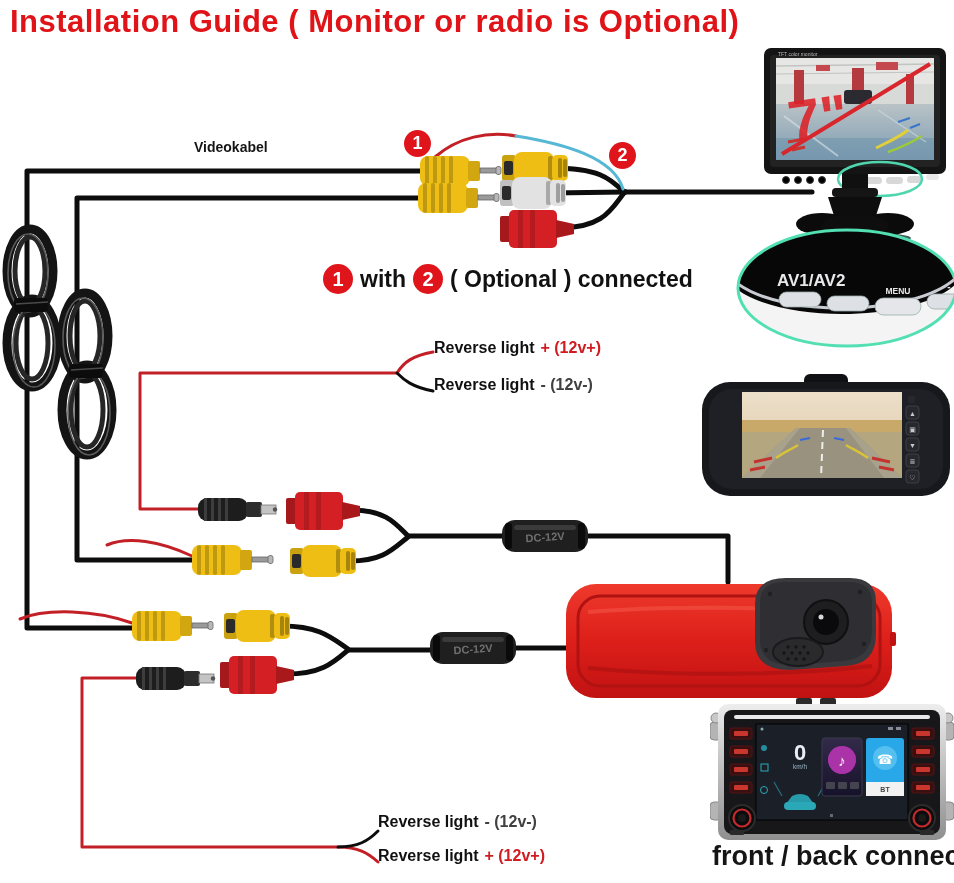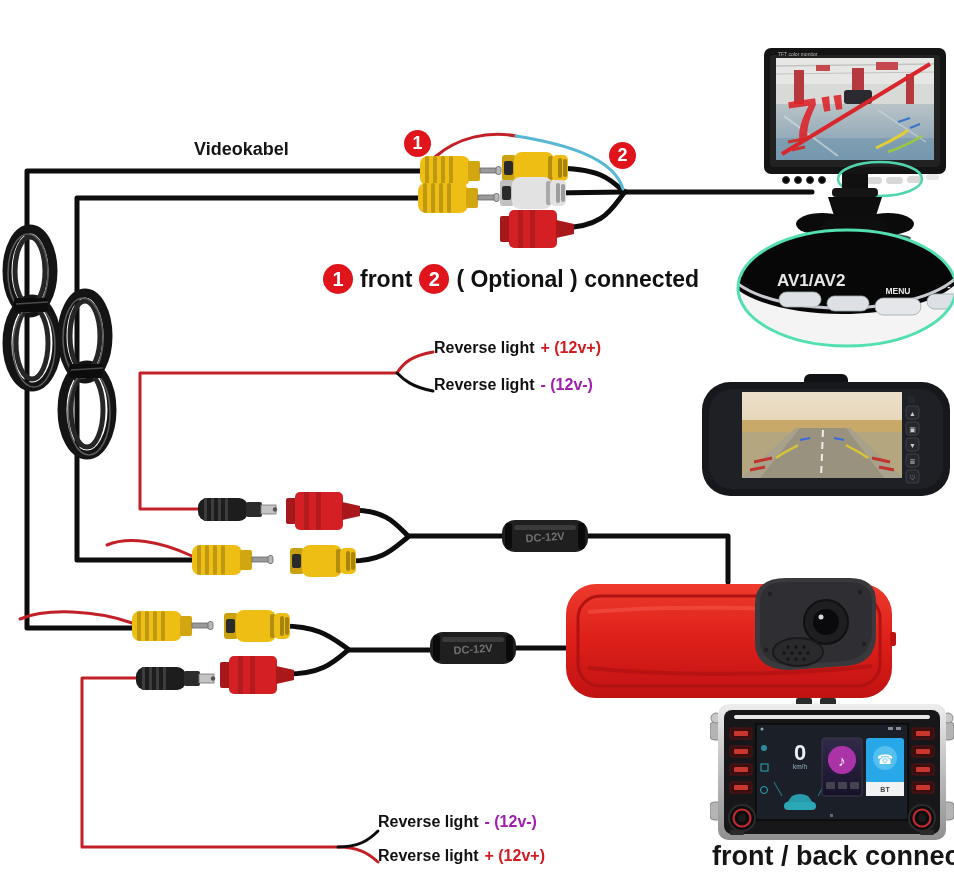--- a/index.html
+++ b/index.html
@@ -7,30 +7,30 @@
           font-family:"Liberation Sans",sans-serif;}
   .abs{position:absolute;}
   svg{display:block;}
   .dev{position:absolute;z-index:3;}
   #wiresvg{position:absolute;left:0;top:0;z-index:1;}
   .lbl{position:absolute;z-index:4;white-space:nowrap;font-weight:bold;color:#111;}
   .title{left:10px;top:4px;font-size:31px;color:#e01418;letter-spacing:.5px;}
   .sub{left:10px;font-size:20px;color:#2b46a8;}
   .sub.de{top:54px;}
   .sub.en{top:89px;}
-  .videokabel{left:194px;top:139px;font-size:18px;color:#151515;}
+  .videokabel{left:194px;top:139px;font-size:14px;color:#151515;}
   .badge{position:absolute;z-index:5;background:#e0151c;color:#fff;border-radius:50%;
          display:flex;align-items:center;justify-content:center;font-weight:bold;}
   .badge.b1{left:404px;top:130px;width:27px;height:27px;font-size:18px;}
   .badge.b2{left:609px;top:142px;width:27px;height:27px;font-size:18px;}
   .optline{left:323px;top:264px;display:flex;align-items:center;gap:7px;font-size:23px;}
   .optline .badge2{position:static;width:30px;height:30px;font-size:20px;}
   .rev{font-size:16px;}
   .rev .red{color:#d01b20;margin-left:6px;}
-  .rev .blk{color:#a21caf;margin-left:6px;}
+  .rev .blk{color:#404040;margin-left:6px;}
   .rev.up-plus{left:434px;top:339px;}
   .rev.up-minus{left:434px;top:376px;}
   .rev.lo-minus{left:378px;top:813px;}
   .rev.lo-plus{left:378px;top:847px;}
   .frontback{left:712px;top:841px;font-size:27px;color:#151515;}
 </style>
 </head>
 <body>
 
 <div id="canvas">
@@ -155,28 +155,29 @@
     </g>
     <g transform="translate(430,632)">
       <rect x="0" y="0" width="86" height="32" rx="13" fill="#1f1f1f"></rect>
       <rect x="3" y="3" width="7" height="26" rx="3" fill="#0a0a0a"></rect>
       <rect x="76" y="3" width="7" height="26" rx="3" fill="#0a0a0a"></rect>
       <rect x="12" y="5" width="62" height="5" rx="2.5" fill="#3a3a3a"></rect>
       <text x="43" y="21" font-size="11" font-weight="bold" fill="#6f6f6f" text-anchor="middle" transform="rotate(-4 43 16)">DC-12V</text>
     </g>
   </svg>
 
+  <div class="lbl title">Installation Guide ( Monitor or radio is Optional)</div>
   <div class="lbl videokabel">Videokabel</div>
 
   <div class="badge b1">1</div>
   <div class="badge b2">2</div>
 
   <div class="lbl optline abs">
     <span class="badge badge2">1</span>
-    <span>front</span>
+    <span>with</span>
     <span class="badge badge2">2</span>
     <span>( Optional ) connected</span>
   </div>
 
   <div class="lbl rev up-plus">
     <span>Reverse light</span><span class="red">+ (12v+)</span>
   </div>
   <div class="lbl rev up-minus">
     <span>Reverse light</span><span class="blk">- (12v-)</span>
   </div>

